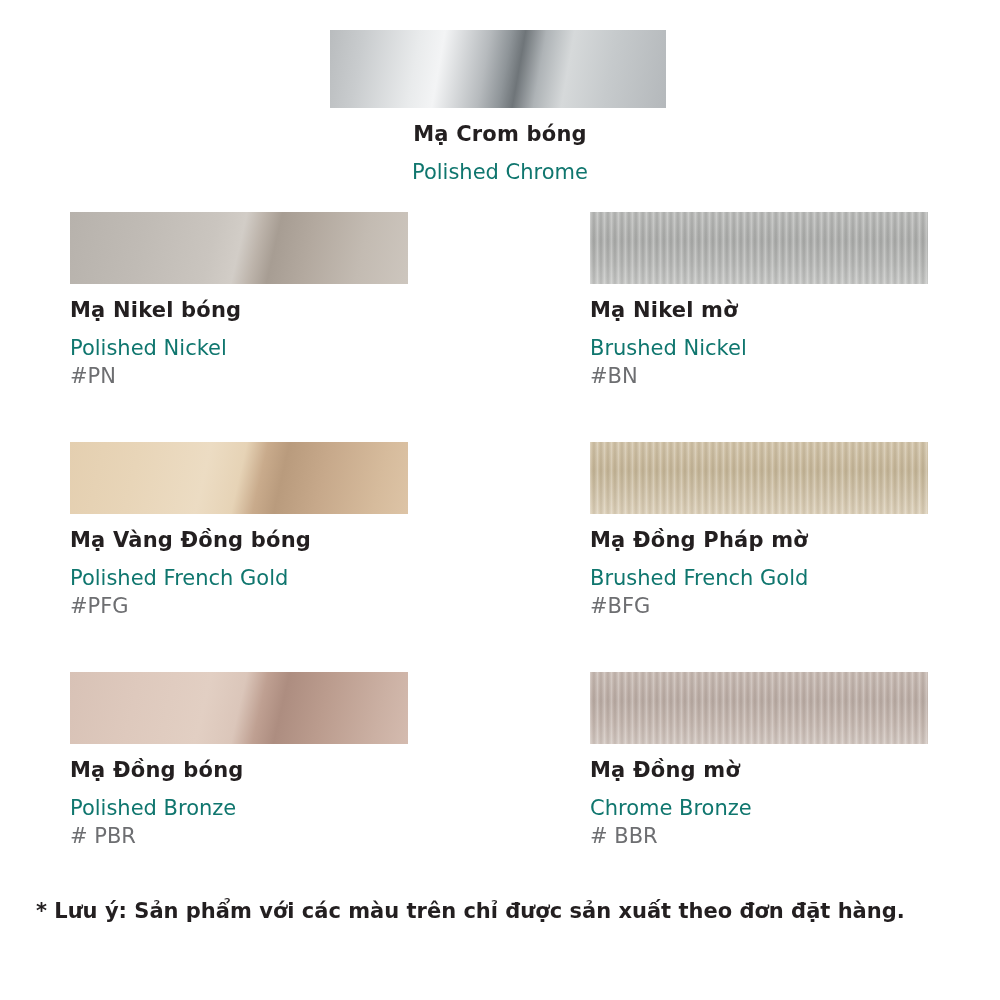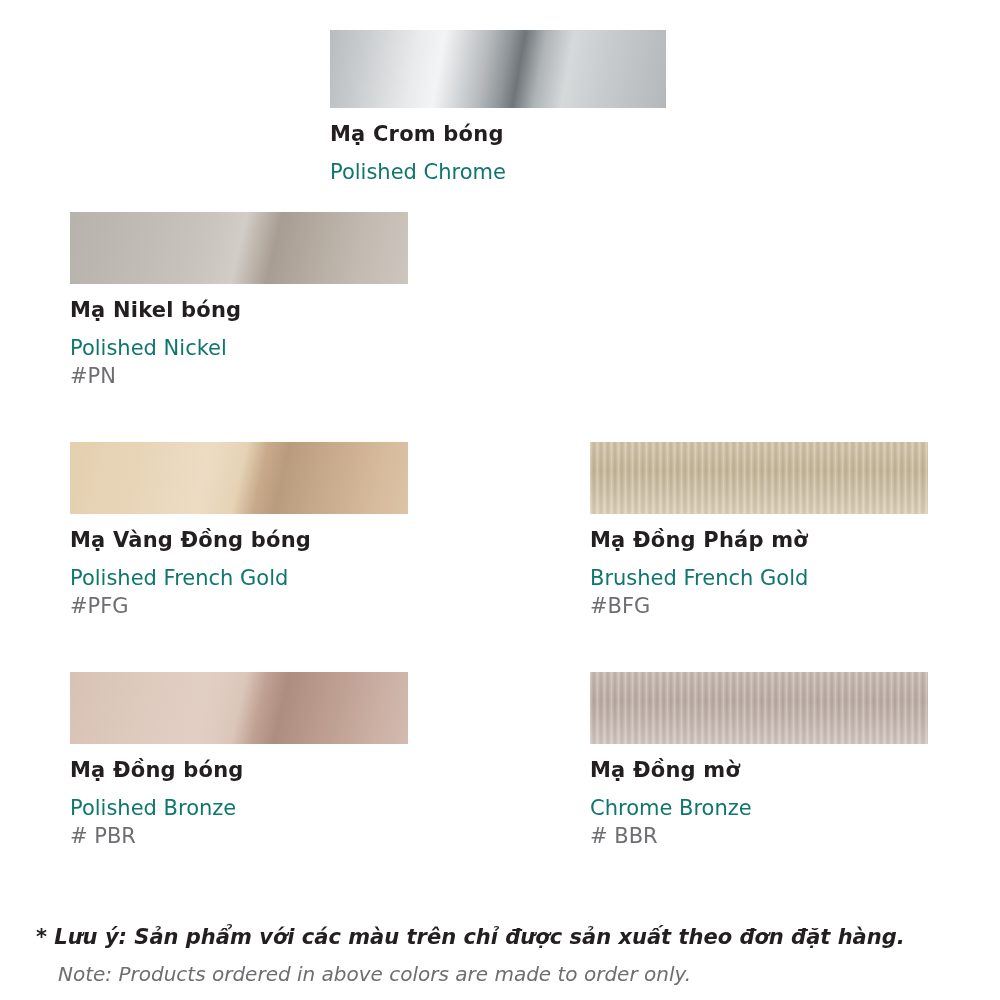--- a/index.html
+++ b/index.html
@@ -51,20 +51,21 @@
   .label-code {
     font-size: 21px;
     color: #6d6e71;
     font-weight: 400;
     margin-top: 2px;
     line-height: 1.25;
     white-space: nowrap;
   }
   .top-block .label-vi,
   .top-block .label-en {
+    text-align: center;
   }
 
   
   .grid {
     position: absolute;
     left: 0;
     top: 212px;
     width: 1000px;
   }
   .row {
@@ -159,23 +160,22 @@
         rgba(255,255,255,0.05) 2px,
         rgba(0,0,0,0.05) 4px,
         rgba(255,255,255,0.20) 7px),
       linear-gradient(180deg, #c4b6ae 0%, #b8a9a1 40%, #c2b4ac 70%, #cfc3bc 100%);
   }
 
   
   .note {
     position: absolute;
     left: 36px;
-    top: 924px;
+    top: 898px;
     width: 940px;
-    font-style: italic;
   }
   .note-vi {
     font-size: 21px;
     font-weight: bold;
     color: #231f20;
     line-height: 1.3;
     white-space: nowrap;
   }
   .note-en {
     font-size: 20px;
@@ -200,20 +200,26 @@
 
   <div class="grid">
 
     <div class="row">
       <div class="cell left">
         <div class="swatch sw-pn"></div>
         <div class="label-vi">Mạ Nikel bóng</div>
         <div class="label-en">Polished Nickel</div>
         <div class="label-code">#PN</div>
       </div>
+      <div class="cell right">
+        <div class="swatch sw-bn"></div>
+        <div class="label-vi">Mạ Nikel mờ</div>
+        <div class="label-en">Brushed Nickel</div>
+        <div class="label-code">#BN</div>
+      </div>
     </div>
 
     <div class="row">
       <div class="cell left">
         <div class="swatch sw-pfg"></div>
         <div class="label-vi">Mạ Vàng Đồng bóng</div>
         <div class="label-en">Polished French Gold</div>
         <div class="label-code">#PFG</div>
       </div>
       <div class="cell right">
@@ -236,16 +242,15 @@
         <div class="label-vi">Mạ Đồng mờ</div>
         <div class="label-en">Chrome Bronze</div>
         <div class="label-code"># BBR</div>
       </div>
     </div>
 
   </div>
 
   <div class="note">
     <div class="note-vi">* Lưu ý: Sản phẩm với các màu trên chỉ được sản xuất theo đơn đặt hàng.</div>
-    <div class="note-en">Note: Products ordered in above colors are made to order only.</div>
   </div>
 
 </div>
 
 </body></html>

